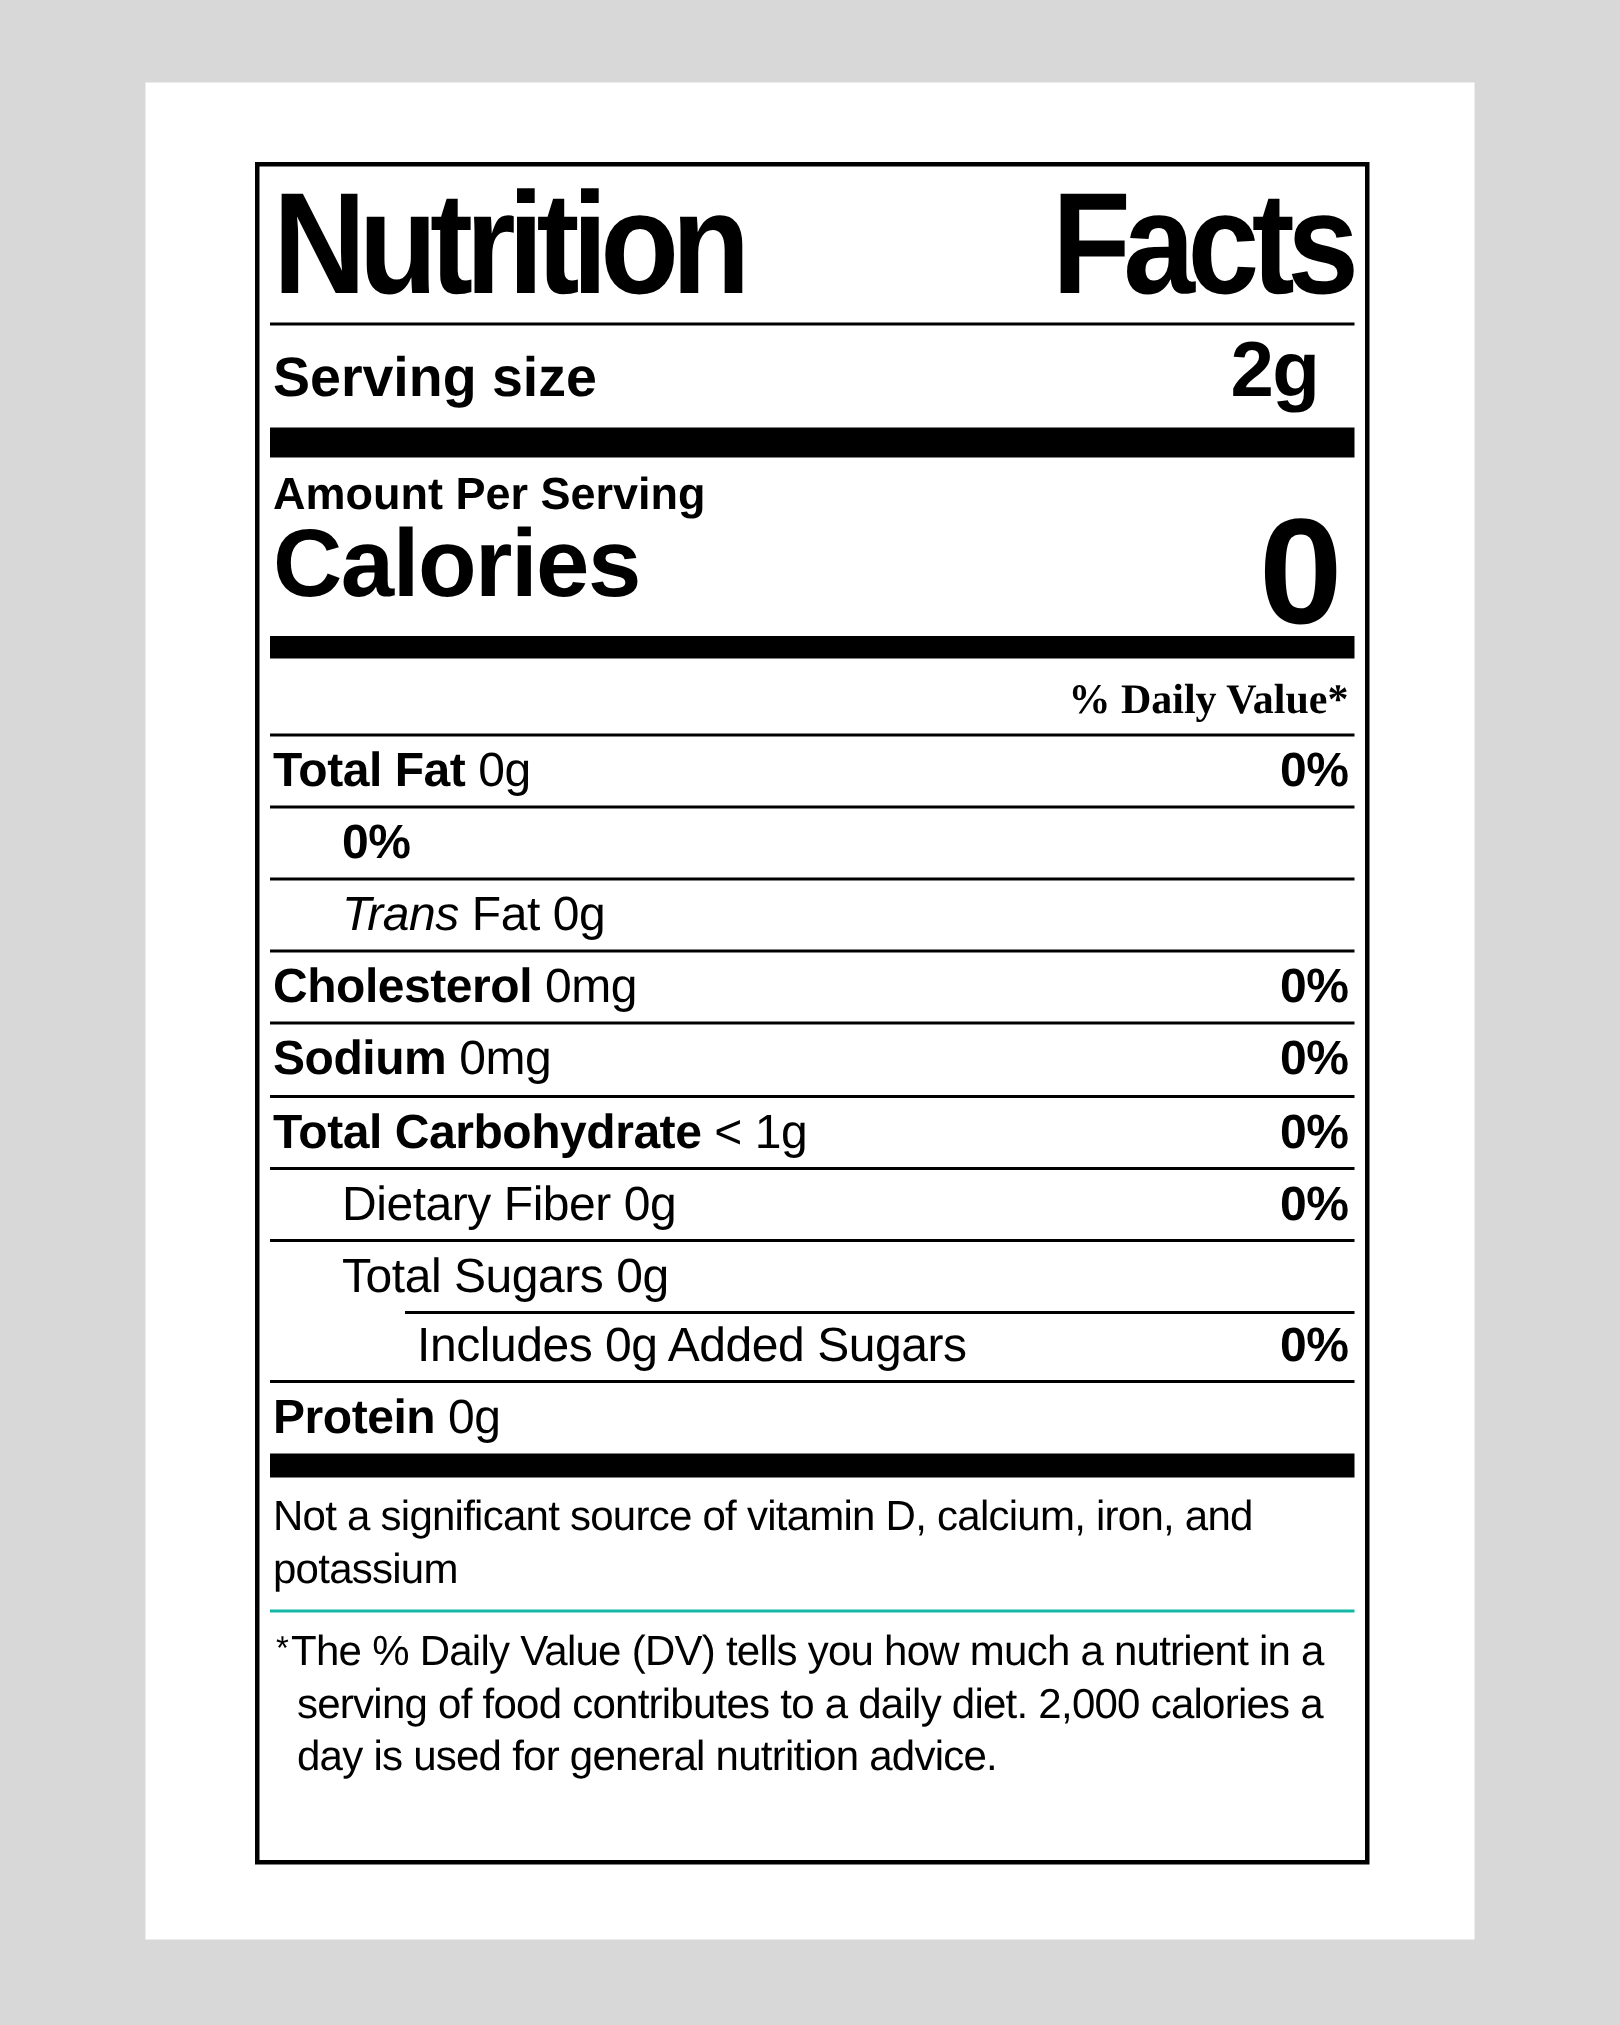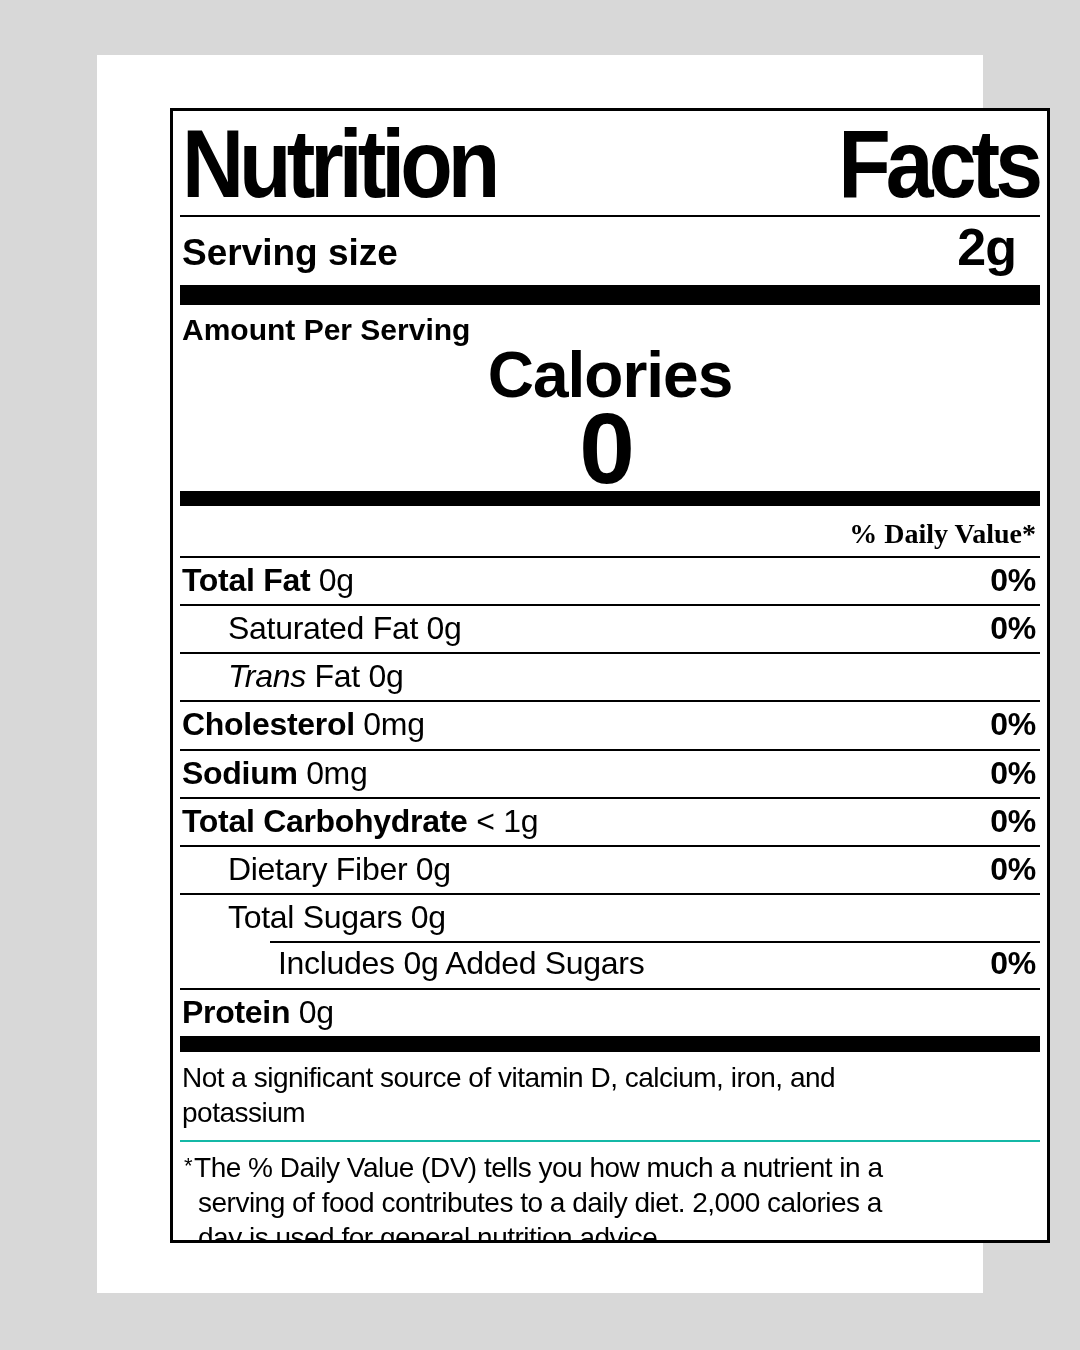--- a/index.html
+++ b/index.html
@@ -10,21 +10,21 @@
     color: #000;
     position: relative;
   }
   .card {
     position: absolute; left: 97px; top: 55px;
     width: 886px; height: 1238px;
     background: #ffffff;
   }
   .nf {
     position: absolute; left: 73px; top: 53px;
-    width: 880px; height: 1135px;
+    width: 743px; height: 1135px;
     box-sizing: border-box;
     border: 3px solid #000;
     padding: 4px 7px 0 7px;
     background: #fff;
     overflow: hidden;
   }
   .title-row {
     height: 100px;
     display: flex; justify-content: space-between; align-items: center;
     border-bottom: 2px solid #000;
@@ -42,22 +42,22 @@
     padding: 0 2px 8px 2px;
   }
   .ss-label { font-size: 37px; font-weight: bold; }
   .ss-value { font-size: 52px; font-weight: bold; margin-right: 22px; letter-spacing: -1px; }
   .bar { background: #000; margin: 0 0; }
   .bar1 { height: 20px; }
   .bar2 { height: 15px; }
   .bar3 { height: 16px; }
   .aps { font-size: 30px; font-weight: bold; padding: 8px 2px 0 2px; line-height: 1.15; }
   .cal-row {
-    display: flex; justify-content: space-between; align-items: center;
-    padding: 0 2px 4px 2px; margin-top: -6px; flex-direction: column;
+    display: flex; justify-content: space-between; align-items: flex-start;
+    padding: 0 2px 4px 2px; margin-top: -6px;
   }
   .cal-label { font-size: 64px; font-weight: bold; letter-spacing: -1px; line-height: 1.05; }
   .cal-value { font-size: 100px; font-weight: bold; line-height: 0.78; margin-right: 6px; }
   .dvh { font-size: 28px; font-weight: bold; text-align: right; padding: 12px 4px 6px 2px; line-height: 1.15; font-family: Liberation Serif, serif; }
   .row {
     display: flex; justify-content: space-between; align-items: baseline;
     border-top: 2px solid #000;
     padding: 5px 4px 6px 2px;
     font-size: 32px; line-height: 1.1;
     letter-spacing: -0.3px;
@@ -115,21 +115,20 @@
     <div class="bar bar2"></div>
 
     <div class="dvh">% Daily Value*</div>
 
     <div class="row">
       <span class="rname"><i></i><b>Total Fat</b> <span>0g</span></span>
       <span class="dv">0%</span>
     </div>
 
     <div class="row indent1">
-      <span class="rname"><i></i><b></b> <span>Saturated Fat 0g</span></span>
       <span class="dv">0%</span>
     </div>
 
     <div class="row indent1">
       <span class="rname"><i>Trans</i><b></b> <span>Fat 0g</span></span>
       <span class="dv"></span>
     </div>
 
     <div class="row">
       <span class="rname"><i></i><b>Cholesterol</b> <span>0mg</span></span>

